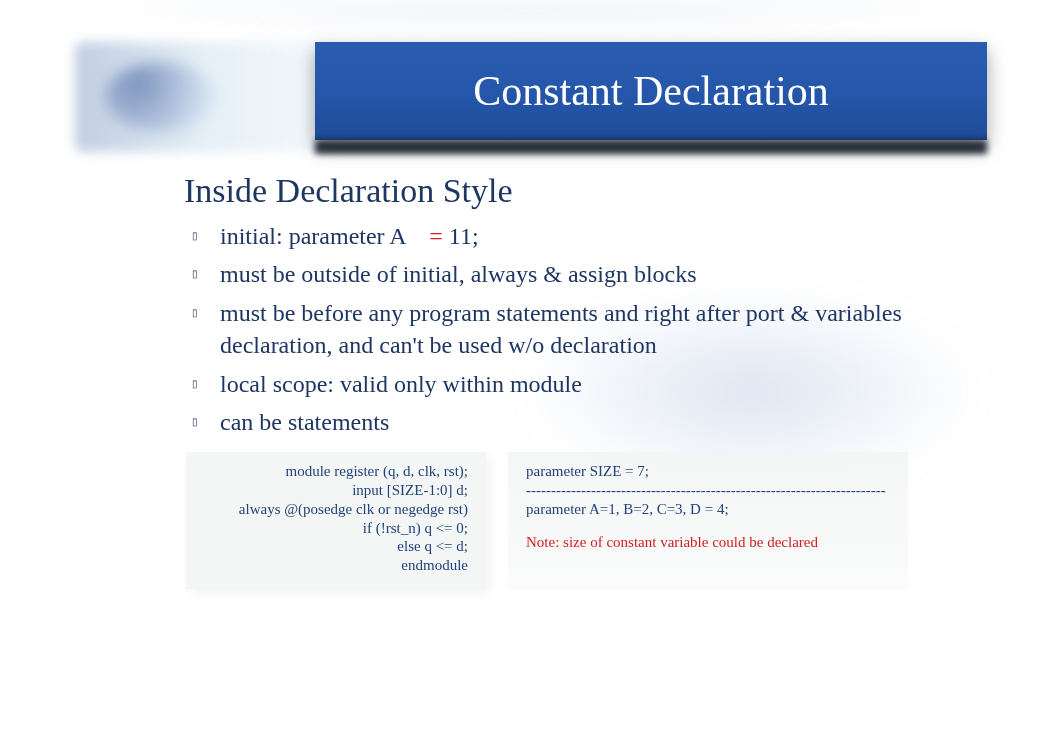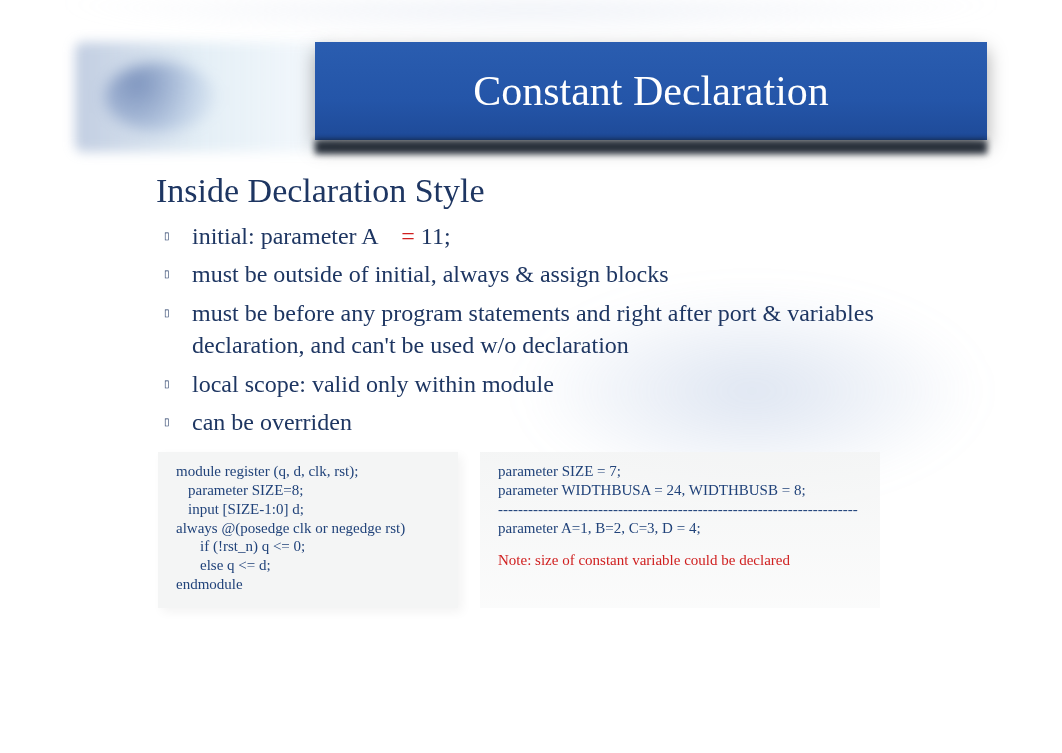--- a/index.html
+++ b/index.html
@@ -71,21 +71,21 @@
   .title-text {
     color: #fff;
     font-size: 42px;
     text-align: center;
     line-height: 98px;
     font-weight: 400;
   }
   .content {
     position: absolute;
     top: 172px;
-    left: 116px;
+    left: 144px;
     right: 100px;
   }
   .h1-row {
     display: flex;
     align-items: flex-start;
     margin-bottom: 10px;
   }
   .h1-bullet {
     width: 40px;
     font-size: 26px;
@@ -128,21 +128,21 @@
   }
   .code-box {
     background: #f4f5f5;
     padding: 10px 18px 14px 18px;
     font-family: Georgia, 'Times New Roman', serif;
     font-size: 15px;
     color: #21437a;
     line-height: 1.25;
     box-shadow: 4px 4px 10px rgba(0,0,0,0.05);
   }
-  .code-box.left { width: 300px; }
+  .code-box.left { width: 300px; text-align: right; }
   .code-box.right {
     width: 400px;
     background: linear-gradient(rgba(244,245,245,0.95), rgba(244,245,245,0.4));
     box-shadow: none;
   }
   .ind1 { padding-left: 12px; }
   .ind2 { padding-left: 24px; }
   .red { color: #d02020; }
 </style>
 </head>
@@ -184,39 +184,37 @@
         <div class="sub-text">must be before any program statements and right after port &amp; variables declaration, and can't be used w/o declaration</div>
       </div>
 
       <div class="sub-row">
         <div class="sub-bullet">▯</div>
         <div class="sub-text">local scope: valid only within module</div>
       </div>
 
       <div class="sub-row">
         <div class="sub-bullet">▯</div>
-        <div class="sub-text">can be overriden</div>
+        <div class="sub-text">can be statements</div>
       </div>
 
     </div>
 
     <div class="code-area">
       <div class="code-box left">
         <div>module register (q, d, clk, rst);</div>
-        <div class="ind1">parameter SIZE=8;</div>
         <div class="ind1">input [SIZE-1:0] d;</div>
         <div>always @(posedge clk or negedge rst)</div>
         <div class="ind2">if (!rst_n) q &lt;= 0;</div>
         <div class="ind2">else q &lt;= d;</div>
         <div>endmodule</div>
       </div>
 
       <div class="code-box right">
         <div>parameter SIZE = 7;</div>
-        <div>parameter WIDTHBUSA = 24, WIDTHBUSB = 8;</div>
         <div>------------------------------------------------------------------------</div>
         <div>parameter A=1, B=2, C=3, D = 4;</div>
         <div style="height:14px"></div>
         <div class="red">Note: size of constant variable could be declared</div>
       </div>
     </div>
 
   </div>
 </div>
 

